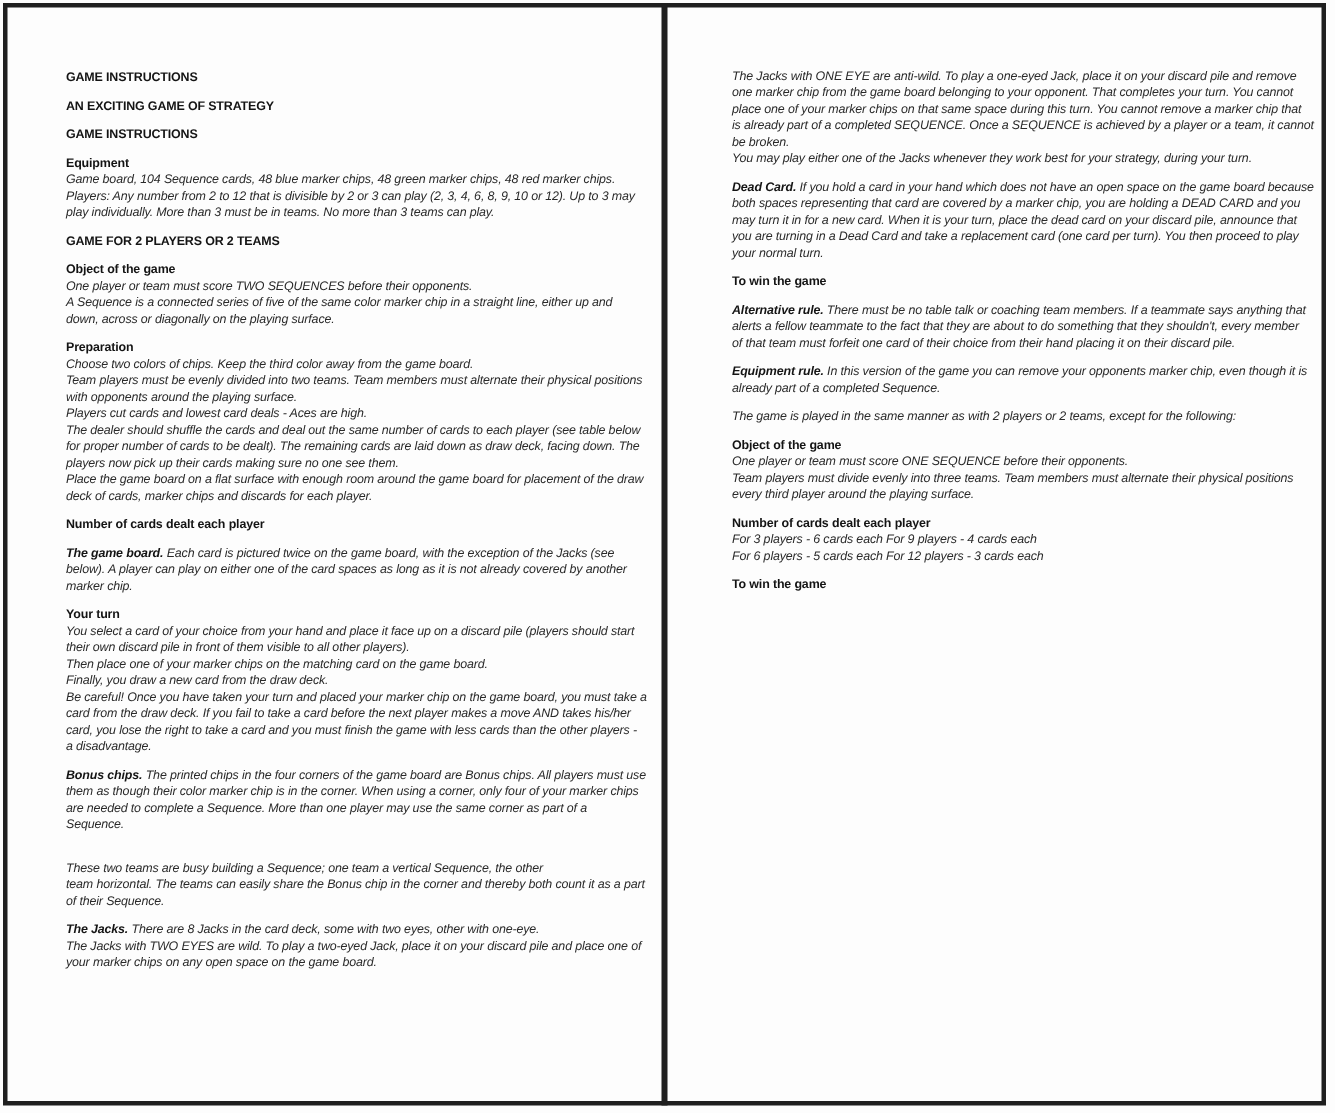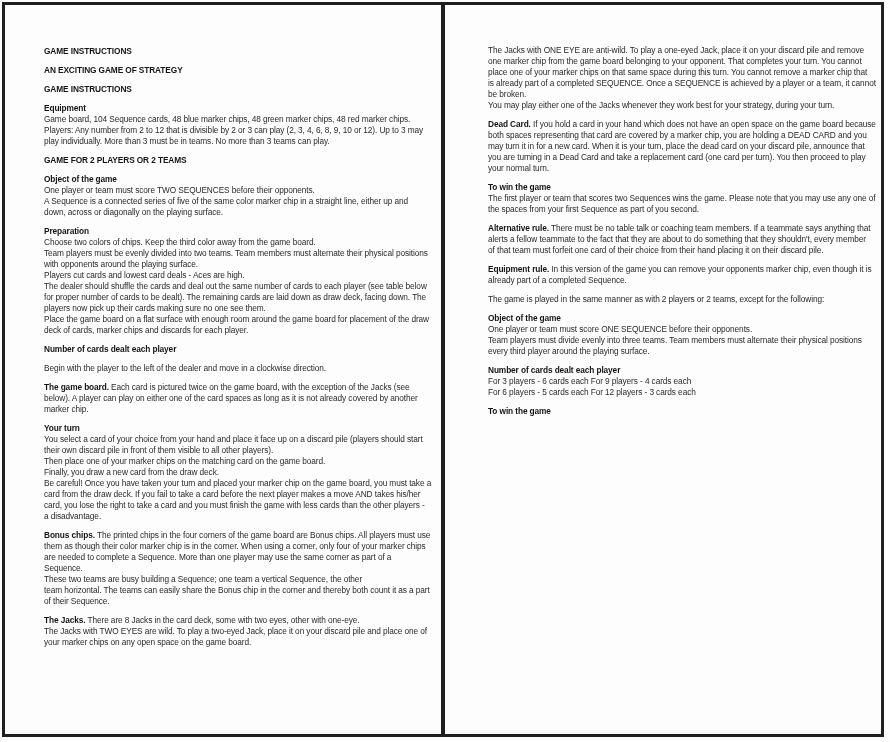--- a/index.html
+++ b/index.html
@@ -22,23 +22,23 @@
   }
   .page {
     position:absolute; top:5px;
     font-size:8.3px; line-height:11px; letter-spacing:-0.1px;
     color:#2a2a2a;
   }
   .page-left  { left:44px;  width:396px; padding-top:41px; }
   .page-right { left:488px; width:394px; padding-top:40px; }
   .block { margin:0 0 8px 0; }
   .h { font-weight:bold; color:#141414; white-space:pre; }
-  .b { white-space:pre; }
+  .b { white-space:pre;font-style:italic; }
   .b b { color:#141414;text-align:right; }
-  .italic { white-space:pre; }
+  .italic { font-style:italic; white-space:pre;margin-top:18px; }
 </style>
 </head>
 <body>
 
 <div class="sheet">
   <div class="frame"></div>
   <div class="divider"></div>
 
   <div class="page page-left">
     <div class="block">
@@ -74,21 +74,20 @@
 The dealer should shuffle the cards and deal out the same number of cards to each player (see table below
 for proper number of cards to be dealt). The remaining cards are laid down as draw deck, facing down. The
 players now pick up their cards making sure no one see them.
 Place the game board on a flat surface with enough room around the game board for placement of the draw
 deck of cards, marker chips and discards for each player.</div>
     </div>
     <div class="block">
       <div class="h">Number of cards dealt each player</div>
     </div>
     <div class="block">
-      <div class="b">Begin with the player to the left of the dealer and move in a clockwise direction.</div>
     </div>
     <div class="block">
       <div class="b"><b>The game board.</b><span> Each card is pictured twice on the game board, with the exception of the Jacks (see
 below). A player can play on either one of the card spaces as long as it is not already covered by another
 marker chip.</span></div>
     </div>
     <div class="block">
       <div class="h">Your turn</div>
       <div class="b">You select a card of your choice from your hand and place it face up on a discard pile (players should start
 their own discard pile in front of them visible to all other players).
@@ -126,22 +125,20 @@
     </div>
     <div class="block">
       <div class="b"><b>Dead Card.</b><span> If you hold a card in your hand which does not have an open space on the game board because
 both spaces representing that card are covered by a marker chip, you are holding a DEAD CARD and you
 may turn it in for a new card. When it is your turn, place the dead card on your discard pile, announce that
 you are turning in a Dead Card and take a replacement card (one card per turn). You then proceed to play
 your normal turn.</span></div>
     </div>
     <div class="block">
       <div class="h">To win the game</div>
-      <div class="b">The first player or team that scores two Sequences wins the game. Please note that you may use any one of
-the spaces from your first Sequence as part of you second.</div>
     </div>
     <div class="block">
       <div class="b"><b>Alternative rule.</b><span> There must be no table talk or coaching team members. If a teammate says anything that
 alerts a fellow teammate to the fact that they are about to do something that they shouldn't, every member
 of that team must forfeit one card of their choice from their hand placing it on their discard pile.</span></div>
     </div>
     <div class="block">
       <div class="b"><b>Equipment rule.</b><span> In this version of the game you can remove your opponents marker chip, even though it is
 already part of a completed Sequence.</span></div>
     </div>

